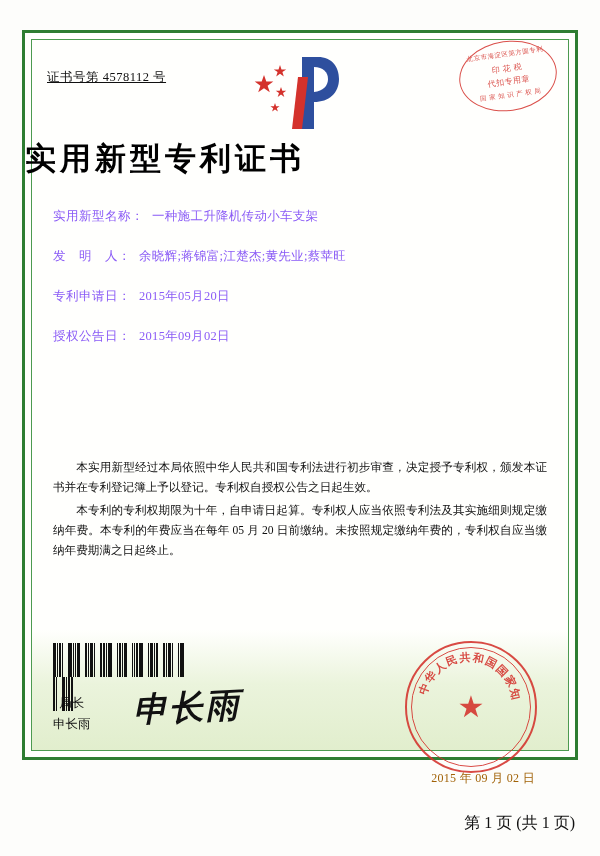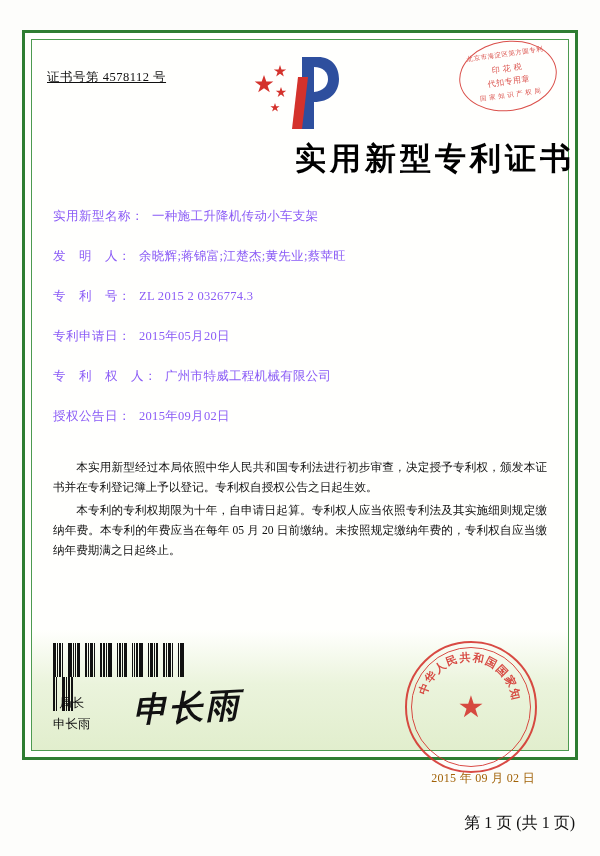--- a/index.html
+++ b/index.html
@@ -103,21 +103,21 @@
   .seal-top .sl1 { top: 8px; }
   .seal-top .sl2 { top: 22px; font-size: 8px; }
   .seal-top .sl3 { top: 35px; font-size: 8px; }
   .seal-top .sl4 { top: 49px; }
 
   h1.title {
     position: absolute;
     top: 105px;
     left: 0;
     width: 100%;
-    text-align: right;
+    text-align: left;
     margin: 0;
     font-size: 31px;
     font-weight: 700;
     letter-spacing: 4px;
     font-family: "DejaVu Serif", "Liberation Serif", serif;
     color: #000;
   }
 
   .fields {
     position: absolute;
@@ -278,30 +278,22 @@
       <div class="fields">
         <div class="field">
           <span class="lbl">实用新型名称：</span>
           <span class="val">一种施工升降机传动小车支架</span>
         </div>
         <div class="field">
           <span class="lbl">发　明　人：</span>
           <span class="val">余晓辉;蒋锦富;江楚杰;黄先业;蔡苹旺</span>
         </div>
         <div class="field">
-          <span class="lbl">专　利　号：</span>
-          <span class="val">ZL 2015 2 0326774.3</span>
-        </div>
-        <div class="field">
           <span class="lbl">专利申请日：</span>
           <span class="val">2015年05月20日</span>
-        </div>
-        <div class="field">
-          <span class="lbl">专　利　权　人：</span>
-          <span class="val">广州市特威工程机械有限公司</span>
         </div>
         <div class="field">
           <span class="lbl">授权公告日：</span>
           <span class="val">2015年09月02日</span>
         </div>
       </div>
 
       <div class="body-text">
         <p>本实用新型经过本局依照中华人民共和国专利法进行初步审查，决定授予专利权，颁发本证书并在专利登记簿上予以登记。专利权自授权公告之日起生效。</p>
         <p>本专利的专利权期限为十年，自申请日起算。专利权人应当依照专利法及其实施细则规定缴纳年费。本专利的年费应当在每年 05 月 20 日前缴纳。未按照规定缴纳年费的，专利权自应当缴纳年费期满之日起终止。</p>

